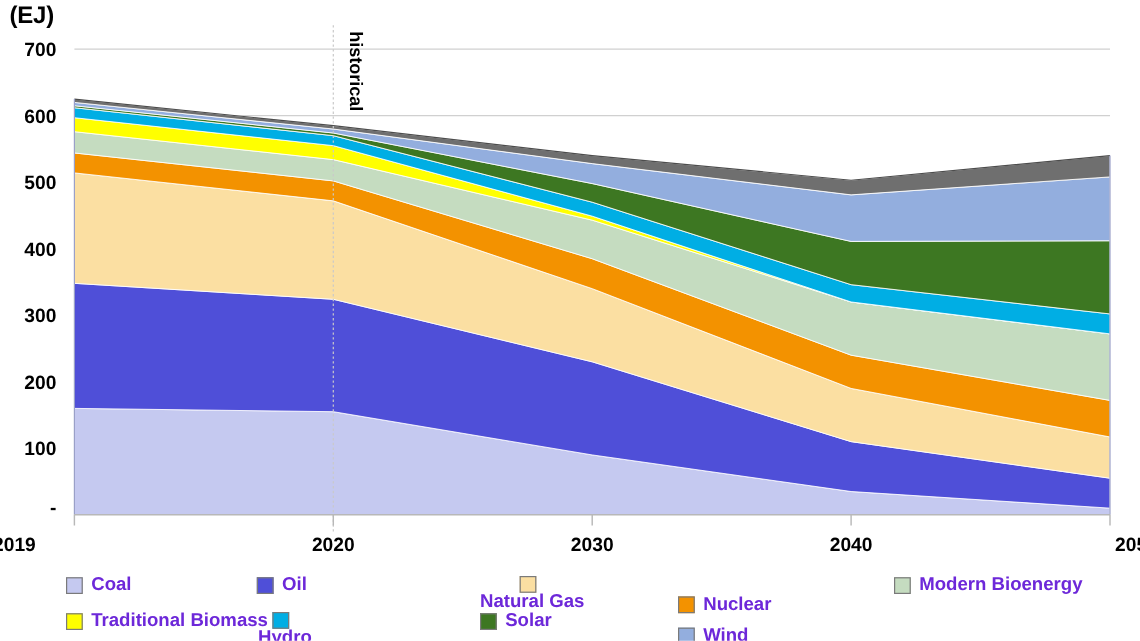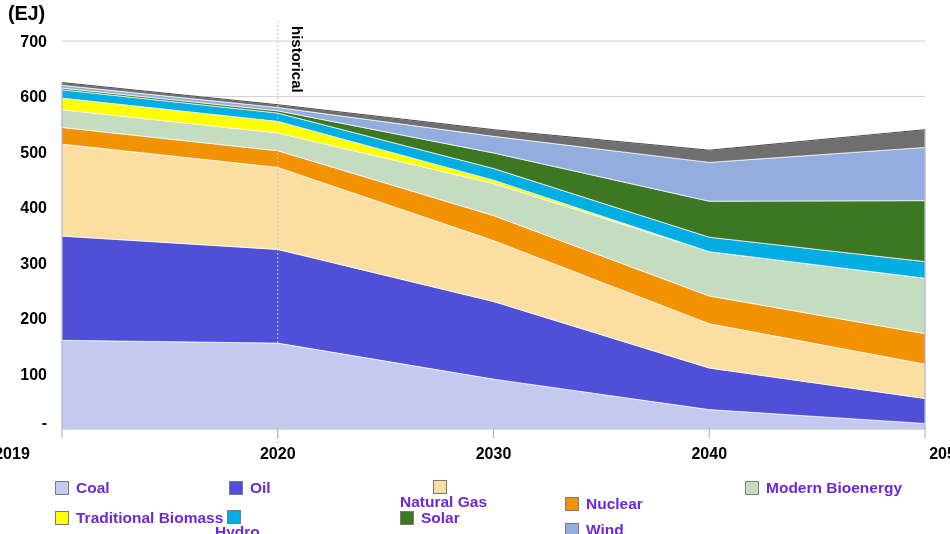--- a/index.html
+++ b/index.html
@@ -116,21 +116,21 @@
         <line x1="925" x2="925" y1="429" y2="438" class="axisline"></line>
       </g>
   </svg>
 
   <div id="legend">
     <div class="legend-row" id="legend-row-1" style="position: absolute; left: 0px; top: 0px; width: 950px; height: 60px;">
         <div class="legend-item" style="position: absolute; left: 55px; top: 6px;">
           <span class="legend-swatch" style="background: rgb(197, 201, 240);"></span>
           <span class="legend-label">Coal</span>
         </div>
-        <div class="legend-item" style="position: absolute; left: 229px; top: 6px; text-align: center;">
+        <div class="legend-item" style="position: absolute; left: 214px; top: 6px; text-align: center;">
           <span class="legend-swatch" style="background: rgb(79, 79, 216);"></span>
           <span class="legend-label">Oil</span>
         </div>
         <div class="legend-item" style="position: absolute; left: 400px; top: 6px; flex-direction: column;">
           <span class="legend-swatch" style="background: rgb(251, 223, 162);"></span>
           <span class="legend-label">Natural Gas</span>
         </div>
         <div class="legend-item" style="position: absolute; left: 565px; top: 6px; margin-top: 16px;">
           <span class="legend-swatch" style="background: rgb(243, 146, 0);"></span>
           <span class="legend-label">Nuclear</span>

